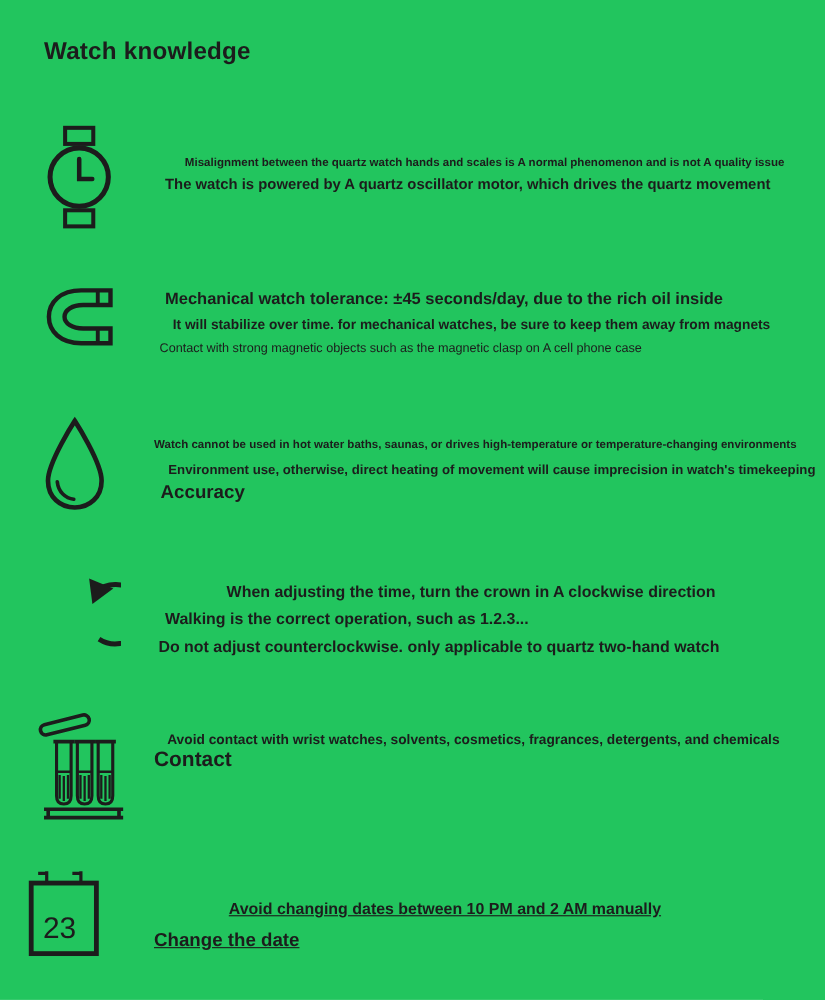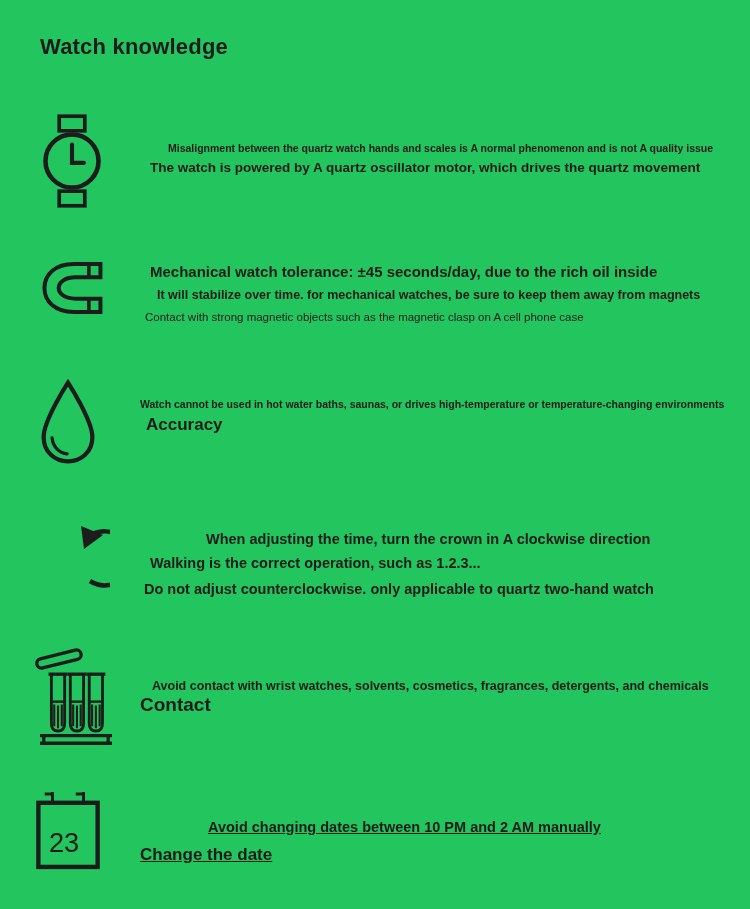--- a/index.html
+++ b/index.html
@@ -64,20 +64,21 @@
   </div>
 
   <div class="icon" style="left:38px;top:374px;width:60px;height:96px;">
     <svg viewBox="0 0 64 92" fill="none" stroke="#1c1c1c">
       <path d="M32,4 C32,4 6,44 6,62 C6,78 18,88 32,88 C46,88 58,78 58,62 C58,44 32,4 32,4 Z" stroke-width="4.5"></path>
       <path d="M15,63 C16,73 23,79 31,80" stroke-width="3.5" stroke-linecap="round"></path>
     </svg>
   </div>
   <div class="textblock" style="left:138px;top:398px;">
     <div class="ln t10" style="padding-left:2px;">Watch cannot be used in hot water baths, saunas, or drives high-temperature or temperature-changing environments</div>
+    <div class="ln t12" style="padding-left:15px;margin-top:9px;">Environment use, otherwise, direct heating of movement will cause imprecision in watch's timekeeping</div>
     <div class="ln t17b" style="padding-left:8px;margin-top:4px;">Accuracy</div>
   </div>
 
   <div class="icon" style="left:38px;top:518px;width:72px;height:78px;">
     <svg viewBox="0 0 72 76" fill="none" stroke="#1c1c1c">
       <path d="M52,62 A27,27 0 1 0 49,19" stroke-width="4.5"></path>
       <polygon points="43,7 65,16 46,30" fill="#1c1c1c" stroke="none"></polygon>
     </svg>
   </div>
   <div class="textblock" style="left:140px;top:531px;">
@@ -103,26 +104,26 @@
       <path d="M39,66 V89 M43,67 V91 M47,66 V89" stroke-width="2.2"></path>
 
       <path d="M53,34 H73" stroke-width="3.5"></path>
       <path d="M56,34 V86 Q56,94 63,94 Q70,94 70,86 V34" stroke-width="3"></path>
       <path d="M56,63 H70" stroke-width="2.5"></path>
       <path d="M59,66 V89 M63,67 V91 M67,66 V89" stroke-width="2.2"></path>
 
       <path d="M4,99 H80 M4,107 H80 M8,99 V107 M76,99 V107" stroke-width="3.5"></path>
     </svg>
   </div>
-  <div class="textblock" style="left:138px;top:679px;">
+  <div class="textblock" style="left:138px;top:665px;">
     <div class="ln t125" style="padding-left:14px;">Avoid contact with wrist watches, solvents, cosmetics, fragrances, detergents, and chemicals</div>
     <div class="ln t19b" style="padding-left:2px;margin-top:0;">Contact</div>
   </div>
 
-  <div class="icon" style="left:34px;top:788px;width:68px;height:84px;">
+  <div class="icon" style="left:24px;top:788px;width:68px;height:84px;">
     <svg viewBox="0 0 70 86" fill="none" stroke="#1c1c1c">
       <rect x="4.5" y="15" width="61" height="66" stroke-width="4.5"></rect>
       <path d="M19,4 V15 M11,6 H19 M51,4 V15 M43,6 H51" stroke-width="3"></path>
       <text x="31" y="66" text-anchor="middle" font-size="28" font-weight="400" fill="#1c1c1c" stroke="none">23</text>
     </svg>
   </div>
   <div class="textblock" style="left:138px;top:819px;text-decoration:underline;">
     <div class="ln t145b" style="padding-left:70px;">Avoid changing dates between 10 PM and 2 AM manually</div>
     <div class="ln t13b" style="padding-left:2px;margin-top:9px;">Change the date</div>
   </div>

